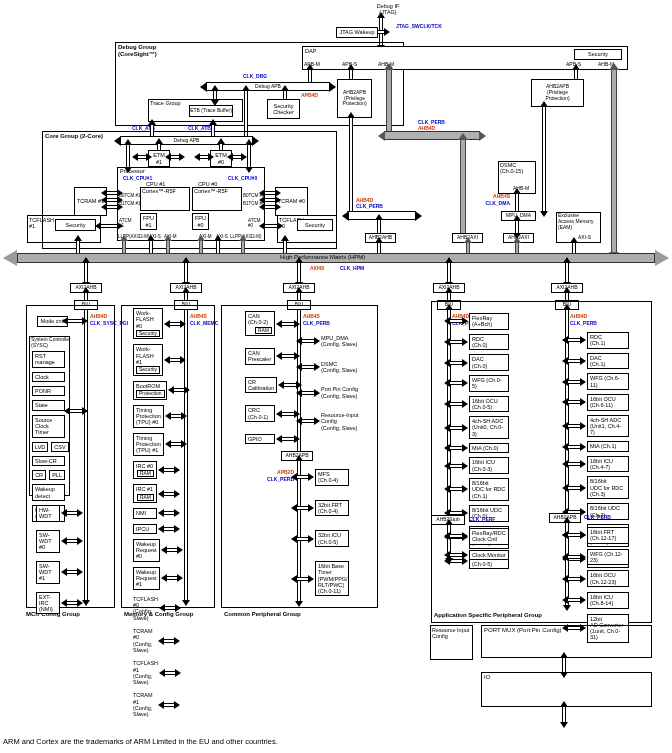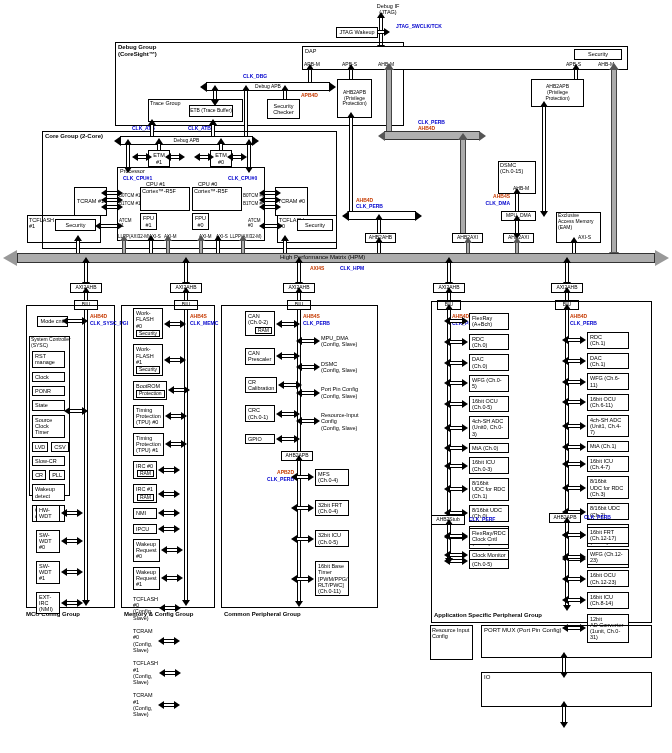--- a/index.html
+++ b/index.html
@@ -669,14 +669,15 @@
   <div class="grp" style="left:430px;top:625px;width:43px;height:35px"></div>
   <div class="lbl" style="left:432px;top:627px">Resource Input
 Config</div>
   <div class="grp" style="left:481px;top:625px;width:171px;height:33px"></div>
   <div class="lbl" style="left:484px;top:627px;font-size:6px">PORT MUX (Port Pin Config)</div>
   <div class="arv" style="left:562px;top:658px;height:14px"></div>
   <div class="grp" style="left:481px;top:672px;width:171px;height:35px"></div>
   <div class="lbl" style="left:484px;top:674px;font-size:6px">IO</div>
   <div class="arv" style="left:562px;top:707px;height:15px"></div>
 
+  <div class="foot" style="left:3px;top:737px">ARM and Cortex are the trademarks of ARM Limited in the EU and other countries.</div>
 
 </div>
 
 </body></html>

